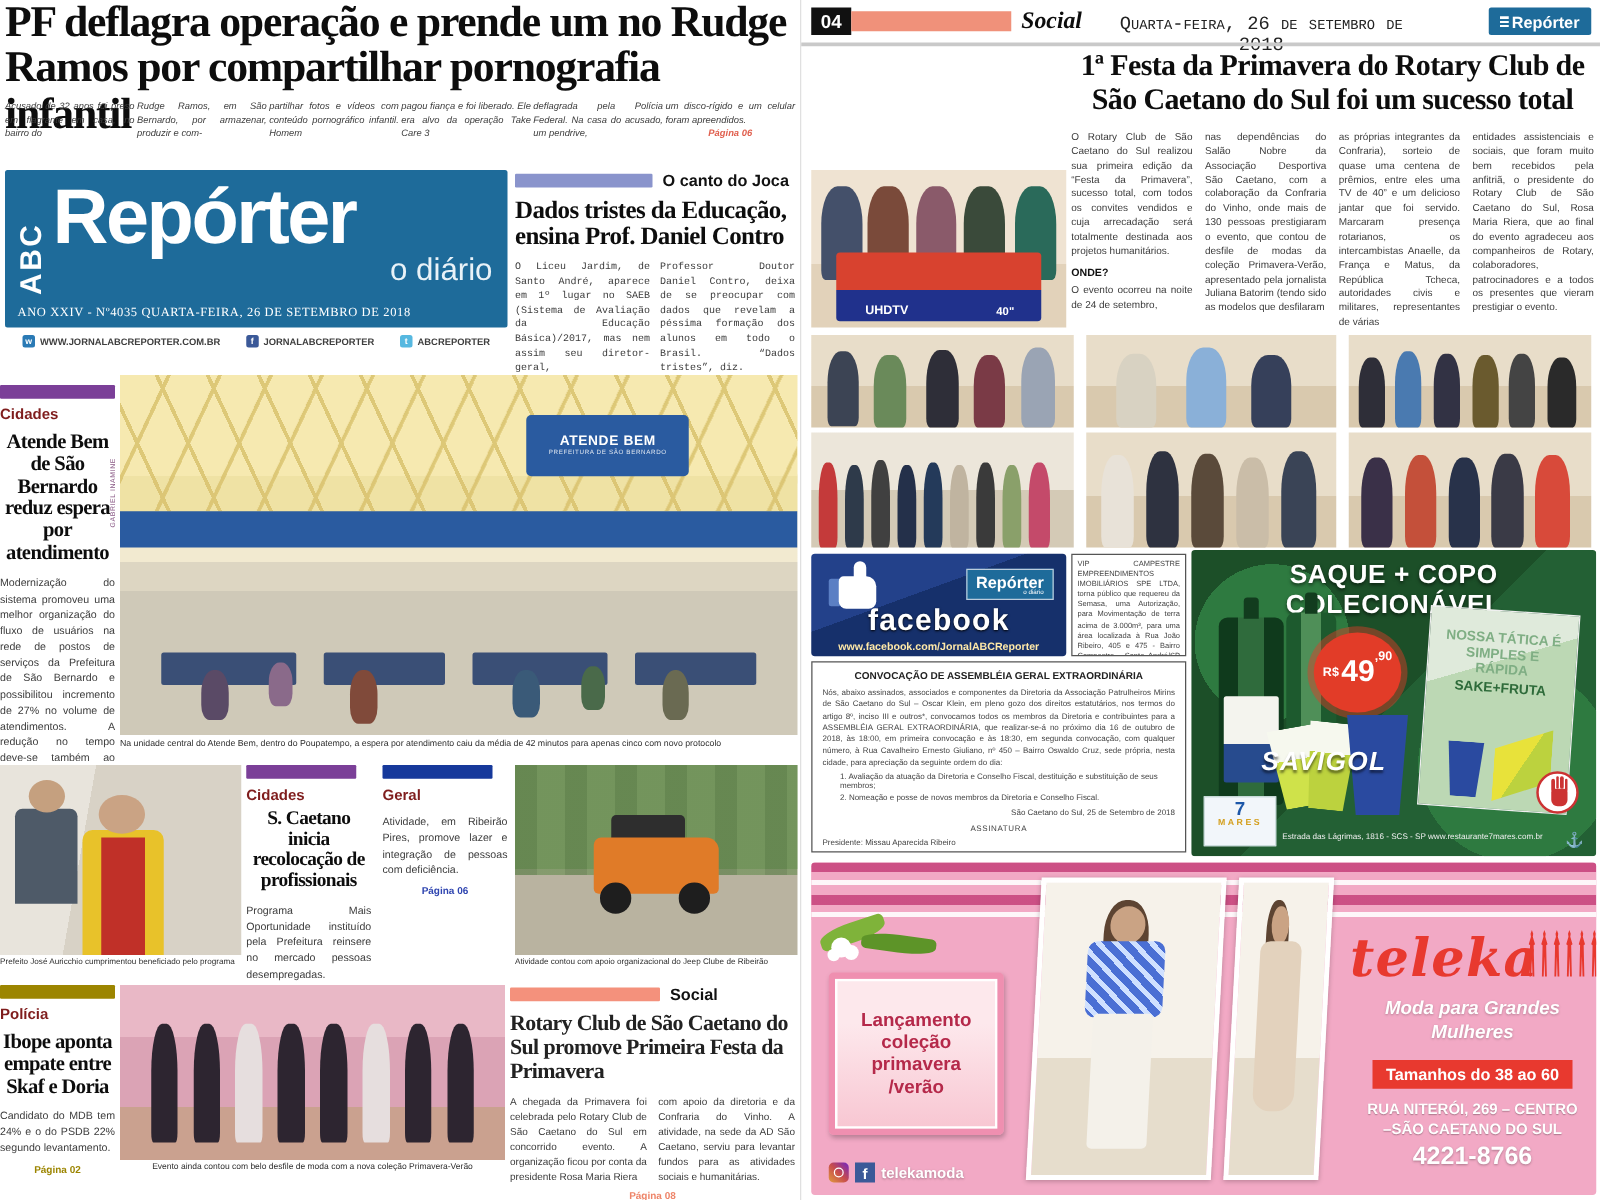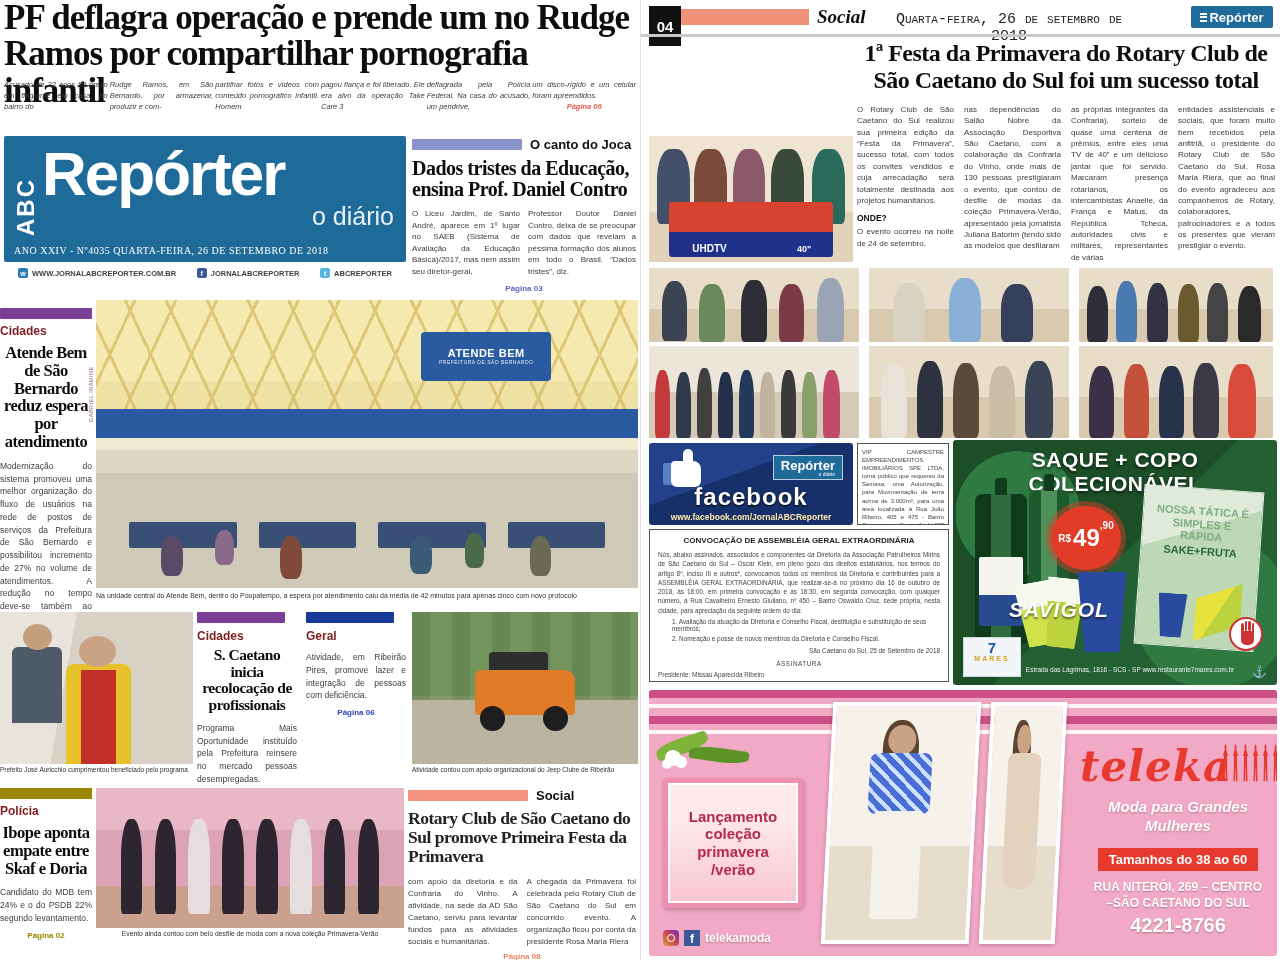--- a/index.html
+++ b/index.html
@@ -30,21 +30,21 @@
   .soc-ic { width:10px; height:10px; border-radius:2px; color:#fff; font-size:7px; font-weight:bold; display:flex; align-items:center; justify-content:center; }
   .ic-web { background:#2a7ab5; } .ic-fb { background:#3b5998; } .ic-tw { background:#56b8e0; }
 
   .kickerbar { height:11px; border-radius:1px; }
   .joca { left:412px; top:137px; width:224px; }
   .joca-head { display:flex; align-items:center; gap:8px; }
   .joca-head .kickerbar { width:110px; background:#8a94cc; }
   .joca-kicker { font-size:13px; font-weight:bold; color:#111; }
   .joca-title { margin-top:6px; font-family:"Liberation Serif",serif; font-weight:bold; font-size:20px; line-height:1.05; letter-spacing:-.5px; color:#0d0d0d; }
   .joca-cols { margin-top:8px; display:flex; gap:8px; }
-  .joca-cols .col { flex:1; font-size:8px; line-height:1.45; color:#3c3c3c; text-align:justify; }
+  .joca-cols .col { flex:1; font-size:8px; line-height:1.45; color:#3c3c3c; text-align:justify;font-family:Liberation Mono, monospace; }
   .joca-ref { margin-top:6px; text-align:center; font-size:8px; }
 
   .sidecol { width:92px; }
   .side-sec { font-size:12px; font-weight:bold; color:#7f1d1d; margin:5px 0 6px; }
   .side-title { font-family:"Liberation Serif",serif; font-weight:bold; font-size:16.5px; line-height:1.08; letter-spacing:-.5px; text-align:center; color:#0d0d0d; }
   .side-body { margin-top:9px; font-size:8.5px; line-height:1.5; color:#3c3c3c; text-align:justify; }
   .side-ref { margin-top:6px; text-align:center; font-size:8px; }
 
   .lp-cid1 { left:0px; top:308px; }
   .bar-purple { background:#7b3f98; } .bar-blue { background:#16399b; }
@@ -93,21 +93,21 @@
 
   .lp-socart { left:408px; top:788px; width:228px; }
   .lp-socart .joca-head .kickerbar { width:120px; background:#f4917c; }
   .lp-socart .title { margin-top:6px; font-family:"Liberation Serif",serif; font-weight:bold; font-size:17.5px; line-height:1.08; letter-spacing:-.5px; }
   .lp-socart .cols { margin-top:10px; display:flex; gap:9px; }
   .lp-socart .col { flex:1; font-size:8px; line-height:1.5; color:#3c3c3c; text-align:justify; }
   .lp-socart .ref { margin-top:4px; text-align:center; font-size:8px; }
 
   
   .rp-head { left:8px; top:6px; width:624px; height:24px; }
-  .rp-num { left:0; top:0; width:32px; height:40px; background:#111; color:#fff; font-weight:bold; font-size:15px; display:flex; align-items:center; justify-content:center; }
+  .rp-num { left:0; top:0; width:32px; height:22px; background:#111; color:#fff; font-weight:bold; font-size:15px; display:flex; align-items:center; justify-content:center; }
   .rp-bar { left:32px; top:3px; width:128px; height:16px; background:#f0917a; }
   .rp-sec { left:168px; top:0px; font-family:"Liberation Serif",serif; font-weight:bold; font-style:italic; font-size:19px; color:#0d0d0d; }
   .rp-date { left:240px; top:5px; width:240px; text-align:center; font-family:Liberation Mono, monospace; font-variant:small-caps; font-size:15px; color:#222; }
   .rp-logo { right:0; top:0; width:82px; height:22px; background:#1e6b9a; color:#fff; display:flex; align-items:center; justify-content:center; gap:2px; font-weight:bold; font-size:13px; border-radius:2px; }
   .rp-logo .bars { width:7px; height:9px; background:repeating-linear-gradient(#fff 0 2px, transparent 2px 3.5px); }
   .rp-rule { left:0px; top:34px; width:640px; height:3px; background:#c9c9c9; }
 
   .cabrino { left:8px; top:40px; width:204px; height:92px; background:#e84c2b; border-radius:5px; }
   .cab-l1 { left:22px; top:22px; color:#fff; font-weight:bold; font-size:14px; }
   .cab-l2 { left:8px; top:38px; color:#fff; font-weight:bold; font-size:30px; letter-spacing:.5px; }
@@ -353,22 +353,22 @@
     </div>
     <div class="abs caption lp-capF">Evento ainda contou com belo desfile de moda com a nova coleção Primavera-Verão</div>
 
     <div class="abs lp-socart">
       <div class="joca-head">
         <div class="kickerbar"></div>
         <div class="joca-kicker">Social</div>
       </div>
       <div class="title">Rotary Club de São Caetano do Sul promove Primeira Festa da Primavera</div>
       <div class="cols">
+        <div class="col">A chegada da Primavera foi celebrada pelo Rotary Club de São Caetano do Sul em concorrido evento. A organização ficou por conta da presidente Rosa Maria Riera</div>
         <div class="col">com apoio da diretoria e da Confraria do Vinho. A atividade, na sede da AD São Caetano, serviu para levantar fundos para as atividades sociais e humanitárias.</div>
-        <div class="col">A chegada da Primavera foi celebrada pelo Rotary Club de São Caetano do Sul em concorrido evento. A organização ficou por conta da presidente Rosa Maria Riera</div>
       </div>
       <div class="ref pageref ref-salmon">Página 08</div>
     </div>
   </div>
 
   <div class="page" id="pageR">
 
     <div class="abs rp-head">
       <div class="abs rp-num">04</div>
       <div class="abs rp-bar"></div>

